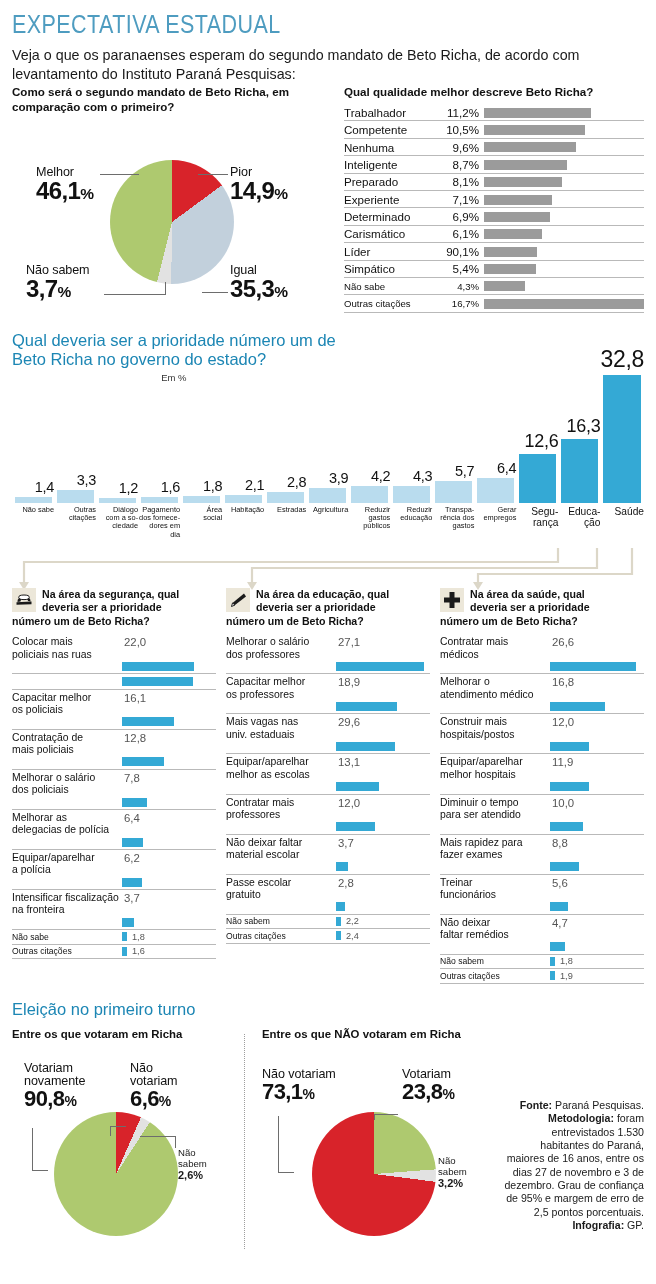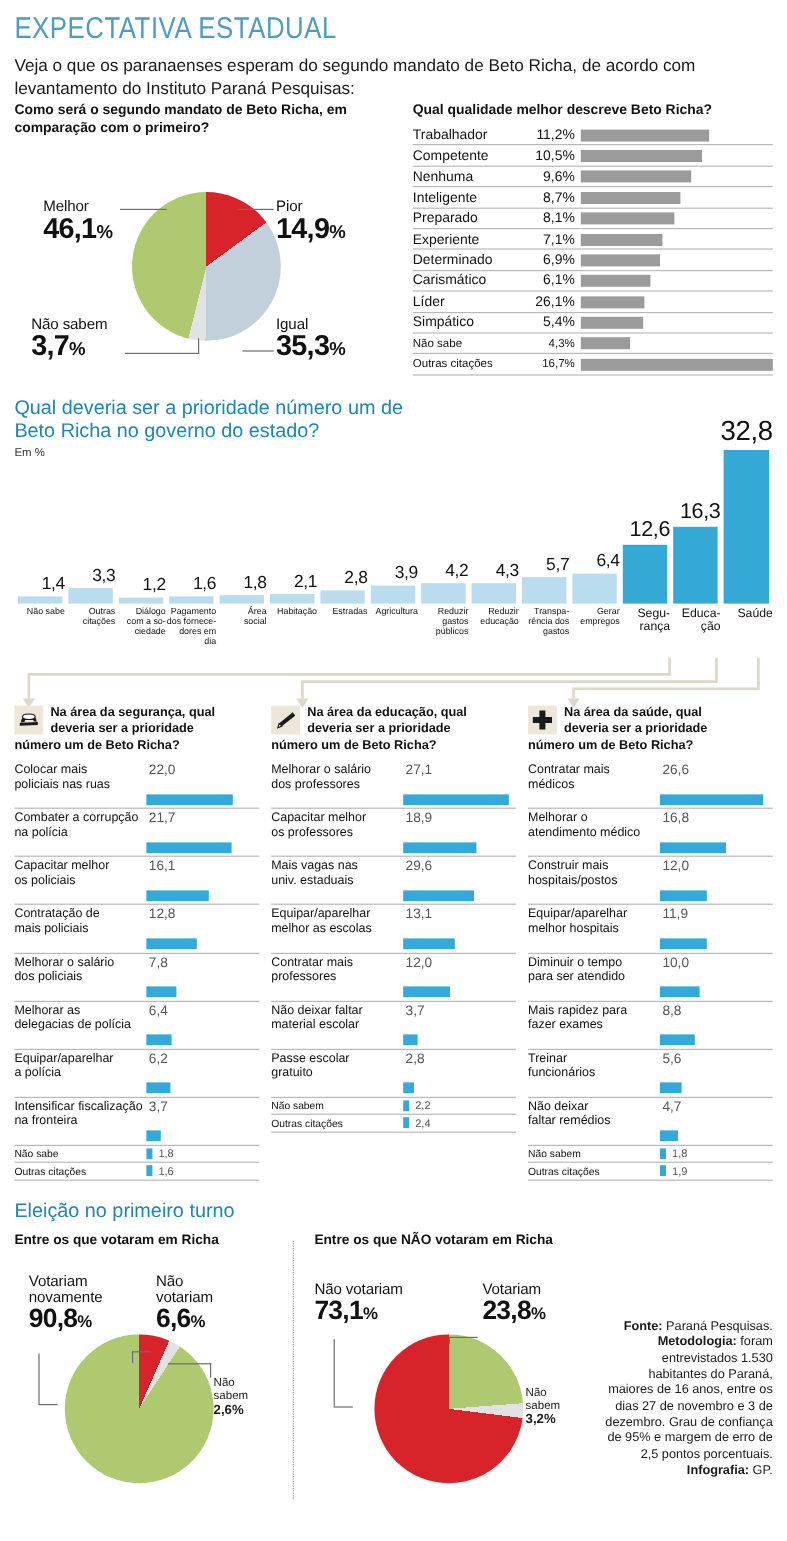--- a/index.html
+++ b/index.html
@@ -42,20 +42,21 @@
   .blue-head {
     color: #1c86b4;
     font-size: 16.5px;
     line-height: 1.18;
     font-weight: 400;
   }
   .emp {
     font-size: 9.5px;
     color: #333;
     margin-top: 2px;
+    text-align: center;
   }
 
   
   .top-row { display: flex; }
   .top-left  { width: 324px; position: relative; }
   .top-right { width: 308px; position: relative; padding-left: 8px;}
 
   
   .pie-wrap { position: relative; height: 190px; margin-top: 8px; }
   .pie1 {
@@ -251,21 +252,21 @@
           </div>
           <div class="qrow">
             <div class="qname">Carismático</div>
             <div class="qval">6,1%</div>
             <div class="qbarz">
               <div class="qbar" style="width: 36.5269%; background: rgb(155, 155, 155);"></div>
             </div>
           </div>
           <div class="qrow">
             <div class="qname">Líder</div>
-            <div class="qval">26,1%</div>
+            <div class="qval">90,1%</div>
             <div class="qbarz">
               <div class="qbar" style="width: 32.9341%; background: rgb(155, 155, 155);"></div>
             </div>
           </div>
           <div class="qrow">
             <div class="qname">Simpático</div>
             <div class="qval">5,4%</div>
             <div class="qbarz">
               <div class="qbar" style="width: 32.3353%; background: rgb(155, 155, 155);"></div>
             </div>
@@ -452,27 +453,20 @@
                 <div>Colocar mais</div>
                 <div>policiais nas ruas</div>
               </div>
               <div class="dval">22,0</div>
             </div>
             <div class="dbarz">
               <div class="dbar" style="width: 71.5px; background: rgb(52, 169, 213);"></div>
             </div>
           </div>
           <div class="drow">
-            <div class="dtop">
-              <div class="dname">
-                <div>Combater a corrupção</div>
-                <div>na polícia</div>
-              </div>
-              <div class="dval">21,7</div>
-            </div>
             <div class="dbarz">
               <div class="dbar" style="width: 70.525px; background: rgb(52, 169, 213);"></div>
             </div>
           </div>
           <div class="drow">
             <div class="dtop">
               <div class="dname">
                 <div>Capacitar melhor</div>
                 <div>os policiais</div>
               </div>

